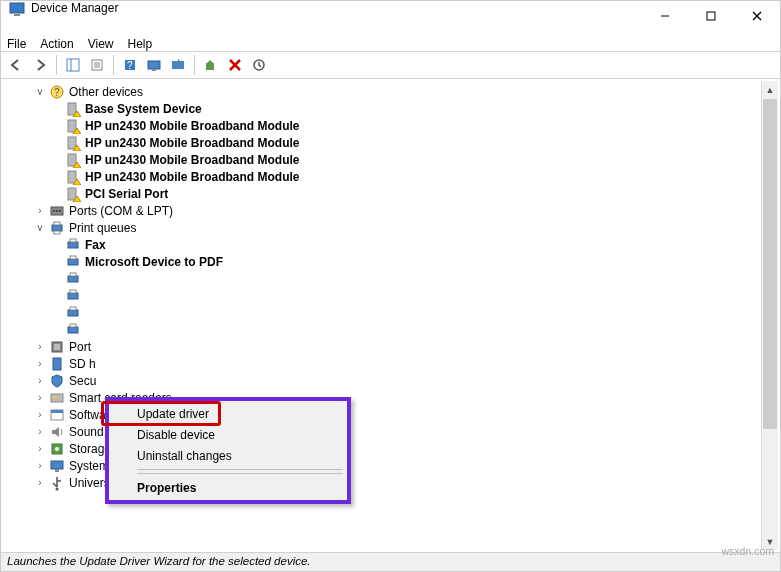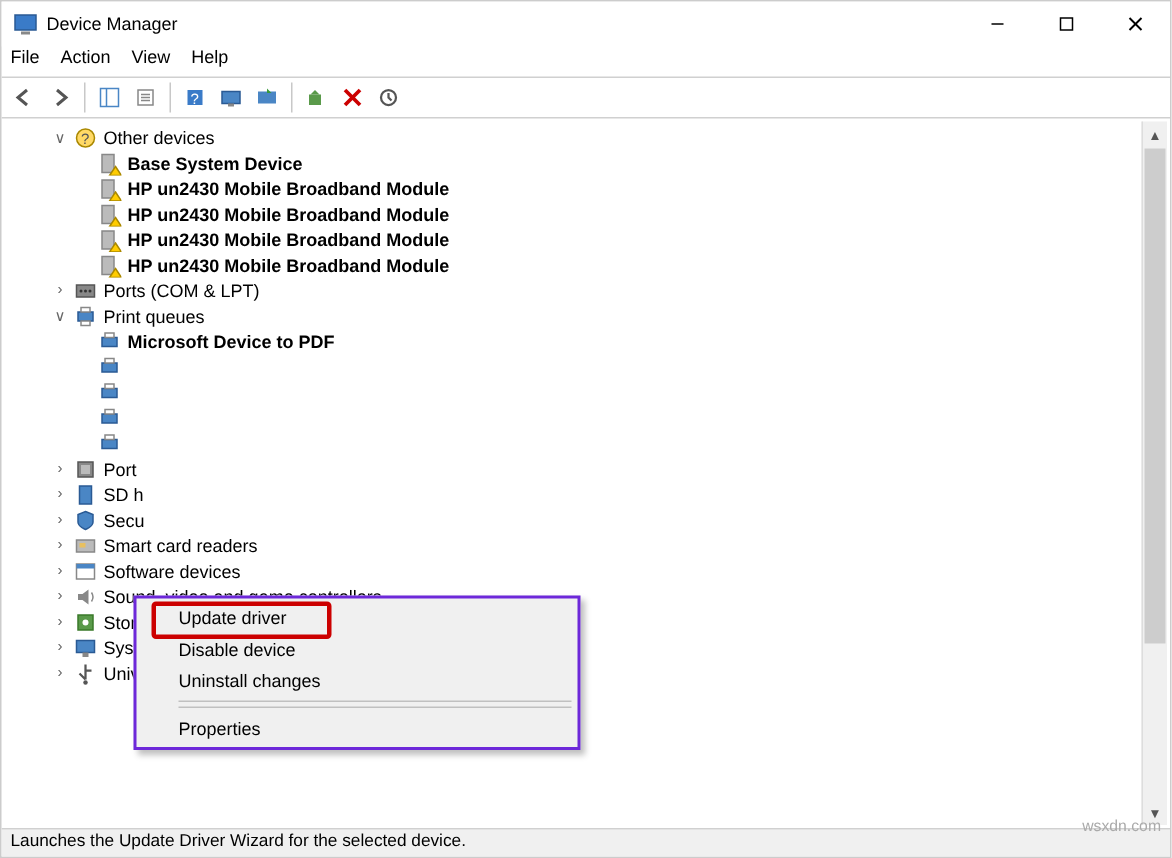--- a/index.html
+++ b/index.html
@@ -12,31 +12,30 @@
     width: 781px;
     height: 572px;
     overflow: hidden;
     position: relative;
     border: 1px solid #ccc;
   }
   
   .titlebar {
     height: 30px;
     display: flex;
-    align-items: center;
     padding: 0 0 0 8px;
     background: #fff;
   }
   .titlebar-icon { width:16px; height:16px; margin-right:6px; display:flex; align-items:center; justify-content:center;}
   .titlebar-title { flex: 1; font-size: 12px; }
   .winbtns { display: flex; }
   .winbtn { width: 46px; height: 30px; display:flex; align-items:center; justify-content:center; font-family: sans-serif; font-size:10px; cursor:default;}
 
   
-  .menubar { height: 20px; padding: 0 6px; display:flex; gap:14px; align-items:flex-start; font-size:12px; }
+  .menubar { height: 20px; padding: 0 6px; display:flex; gap:14px; align-items:flex-end; font-size:12px; }
   .menubar span { cursor:default; }
 
   
   .toolbar { height: 28px; border-top:1px solid #d0d0d0; border-bottom:1px solid #d0d0d0; display:flex; align-items:center; padding:0 4px; gap:2px;}
   .tbtn { width:22px; height:22px; display:flex; align-items:center; justify-content:center; border:1px solid transparent; }
   .tsep { width:1px; height:20px; background:#c8c8c8; margin:0 3px; }
 
   
   .tree-wrap { position:relative; height: 474px; overflow:hidden; border-bottom:1px solid #d0d0d0; }
   .tree { padding: 4px 0 0 0; margin-left:14px;}
@@ -49,35 +48,35 @@
   .label { cursor:default;text-align:center; }
 
   
   .scrollbar { position:absolute; right:2px; top:2px; bottom:2px; width:17px; background:#f0f0f0; border-left:1px solid #ddd;}
   .scrollbtn { height:17px; display:flex; align-items:center; justify-content:center; font-size:9px; color:#555;}
   .thumb { position:absolute; left:1px; right:1px; top:18px; height:330px; background:#cdcdcd; }
 
   
   .context-menu {
     position: absolute;
-    left: 88px; top: 318px;
-    width: 298px;
+    left: 104px; top: 318px;
+    width: 246px;
     background: #f0f0f0;
-    border: 2px solid #6d28d9;
+    border: 4px solid #6d28d9;
     box-shadow: 3px 3px 4px rgba(0,0,0,0.25);
     padding: 2px;
     font-size: 12px;
   }
   .cm-item { height: 21px; display:flex; align-items:center; padding-left:26px; cursor:default;}
   .cm-sep { height:1px; background:#c0c0c0; margin:3px 2px 3px 26px; }
-  .cm-bold { font-weight:normal; }
+  .cm-bold { font-weight:bold; }
   .highlight-box { position:absolute; left:100px; top:322px; width:120px; height:25px; border:3px solid #c00; border-radius:3px; pointer-events:none; z-index:5;}
 
   
-  .statusbar { height:19px; padding:2px 6px 0 6px; font-size:11.5px; background:#f0f0f0; }
+  .statusbar { height:19px; padding:2px 6px 0 6px; font-size:11.5px; background:#f0f0f0;font-style:italic; }
 
   .watermark { position:absolute; right:6px; bottom:14px; font-size:10.5px; color:#aaa; }
 
   svg { display:block; }
 </style>
 </head>
 <body>
 
 <div class="titlebar">
   <span class="titlebar-icon">
@@ -236,20 +235,30 @@
     <div class="row indent2">
         <span class="spacer"></span>
         <span class="row-icon">
           <svg width="16" height="16">
             <rect x="3" y="2" width="8" height="12" fill="#bbb" stroke="#888"></rect>
             <polygon points="12,10 16,16 8,16" fill="#ffcc00" stroke="#aa8800"></polygon>
           </svg>
         </span>
         <span class="label">HP un2430 Mobile Broadband Module</span>
       </div>
+    <div class="row indent2">
+        <span class="spacer"></span>
+        <span class="row-icon">
+          <svg width="16" height="16">
+            <rect x="3" y="2" width="8" height="12" fill="#bbb" stroke="#888"></rect>
+            <polygon points="12,10 16,16 8,16" fill="#ffcc00" stroke="#aa8800"></polygon>
+          </svg>
+        </span>
+        <span class="label">PCI Serial Port</span>
+      </div>
 
     <div class="row indent1">
       <span class="expander">›</span>
       <span class="row-icon">
           <svg width="16" height="16">
             <rect x="2" y="4" width="12" height="8" fill="#888" stroke="#555"></rect>
             <circle cx="5" cy="8" r="1" fill="#333"></circle>
             <circle cx="8" cy="8" r="1" fill="#333"></circle>
             <circle cx="11" cy="8" r="1" fill="#333"></circle>
           </svg>
@@ -261,20 +270,30 @@
       <span class="expander">∨</span>
       <span class="row-icon">
           <svg width="16" height="16">
             <rect x="3" y="5" width="10" height="6" fill="#4a86c5" stroke="#2a5a94"></rect>
             <rect x="5" y="2" width="6" height="3" fill="#fff" stroke="#888"></rect>
             <rect x="5" y="11" width="6" height="3" fill="#fff" stroke="#888"></rect>
           </svg>
         </span>
       <span class="label">Print queues</span>
     </div>
+    <div class="row indent2">
+        <span class="spacer"></span>
+        <span class="row-icon">
+          <svg width="16" height="16">
+            <rect x="3" y="5" width="10" height="6" fill="#4a86c5" stroke="#2a5a94"></rect>
+            <rect x="5" y="2" width="6" height="3" fill="#fff" stroke="#888"></rect>
+          </svg>
+        </span>
+        <span class="label">Fax</span>
+      </div>
     <div class="row indent2">
         <span class="spacer"></span>
         <span class="row-icon">
           <svg width="16" height="16">
             <rect x="3" y="5" width="10" height="6" fill="#4a86c5" stroke="#2a5a94"></rect>
             <rect x="5" y="2" width="6" height="3" fill="#fff" stroke="#888"></rect>
           </svg>
         </span>
         <span class="label">Microsoft Device to PDF</span>
       </div>

